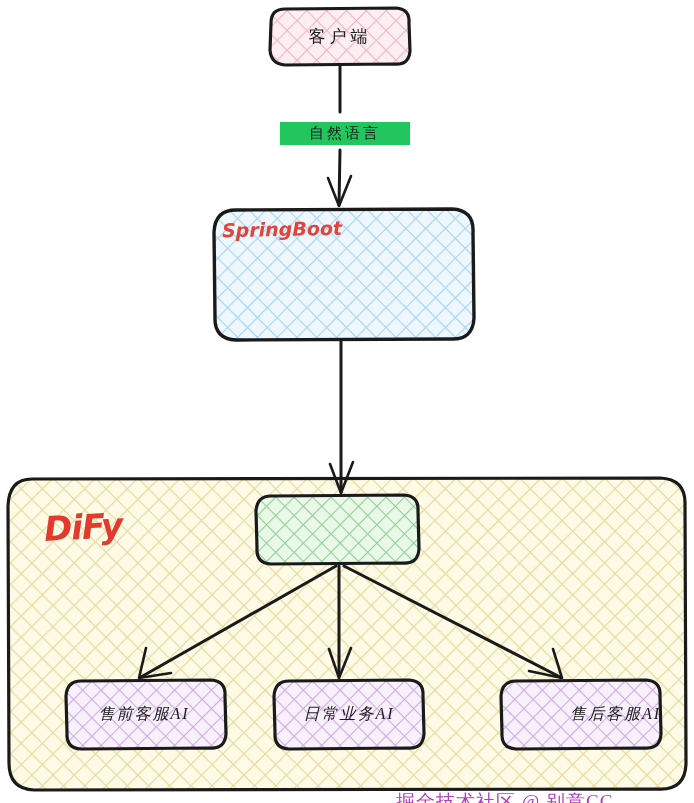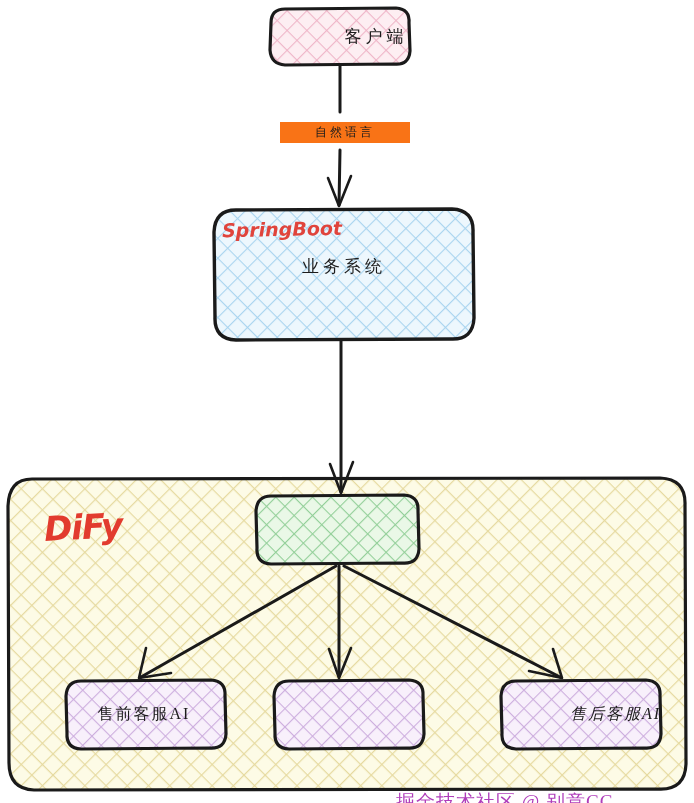--- a/index.html
+++ b/index.html
@@ -29,24 +29,24 @@
   .node-label {
     position: absolute;
     text-align: center;
     color: #1c1c1c;
     font-family: "Liberation Serif", serif;
     font-weight: 400;
     letter-spacing: 2px;
     white-space: nowrap;
     pointer-events: none;
   }
-  .label-client   { left: 270px; top: 25px;  width: 140px; font-size: 17px; letter-spacing: 4px; margin-left: 36px; }
+  .label-client   { left: 270px; top: 25px;  width: 140px; font-size: 17px; letter-spacing: 4px; }
   .label-biz      { left: 214px; top: 255px; width: 260px; font-size: 17px; letter-spacing: 4px; }
   .label-ai       { left: 256px; top: 519px; width: 162px; font-size: 15px; letter-spacing: 1px; font-style: italic; }
-  .label-box1     { left: 66px;  top: 704px; width: 156px; font-size: 16px; letter-spacing: 2px; }
+  .label-box1     { left: 66px;  top: 704px; width: 156px; font-size: 16px; letter-spacing: 2px; font-style: italic; }
   .label-box2     { left: 275px; top: 704px; width: 148px; font-size: 16px; letter-spacing: 2px; font-style: italic; }
   .label-box3     { left: 501px; top: 704px; width: 160px; font-size: 16px; letter-spacing: 2px; font-style: italic; text-align: right; }
 
   .tag-springboot {
     position: absolute;
     left: 222px;
     top: 218px;
     font-size: 19px;
     color: #e0443c;
     font-family: "DejaVu Sans", sans-serif;
@@ -68,25 +68,25 @@
     letter-spacing: -1px;
     transform: rotate(-3deg);
     pointer-events: none;
   }
   .edge-label {
     position: absolute;
     left: 280px;
     top: 122px;
     width: 130px;
     text-align: center;
-    font-size: 12px;
+    font-size: 15px;
     letter-spacing: 3px;
     color: #1c1c1c;
     font-family: "Liberation Serif", serif;
-    background: #f97316;
+    background: #22c55e;
     padding: 2px 0;
     pointer-events: none;
   }
   .watermark {
     position: absolute;
     left: 396px;
     top: 757px;
     font-size: 19px;
     color: #a21caf;
     font-family: "Liberation Serif", serif;
@@ -186,23 +186,23 @@
   </svg>
 
   <div class="tag-dify">DiFy</div>
 
   <div class="node-label label-client">客户端</div>
 
   <div class="edge-label">自然语言</div>
 
   <div class="tag-springboot">SpringBoot</div>
 
-  <div class="node-label label-biz">业务系统</div>
 
 
   <div class="node-label label-box1">售前客服AI</div>
 
+  <div class="node-label label-box2">日常业务AI</div>
 
   <div class="node-label label-box3">售后客服AI</div>
 
   <div class="watermark">掘金技术社区 @ 别意CC</div>
 
 </div>
 
 </body></html>

